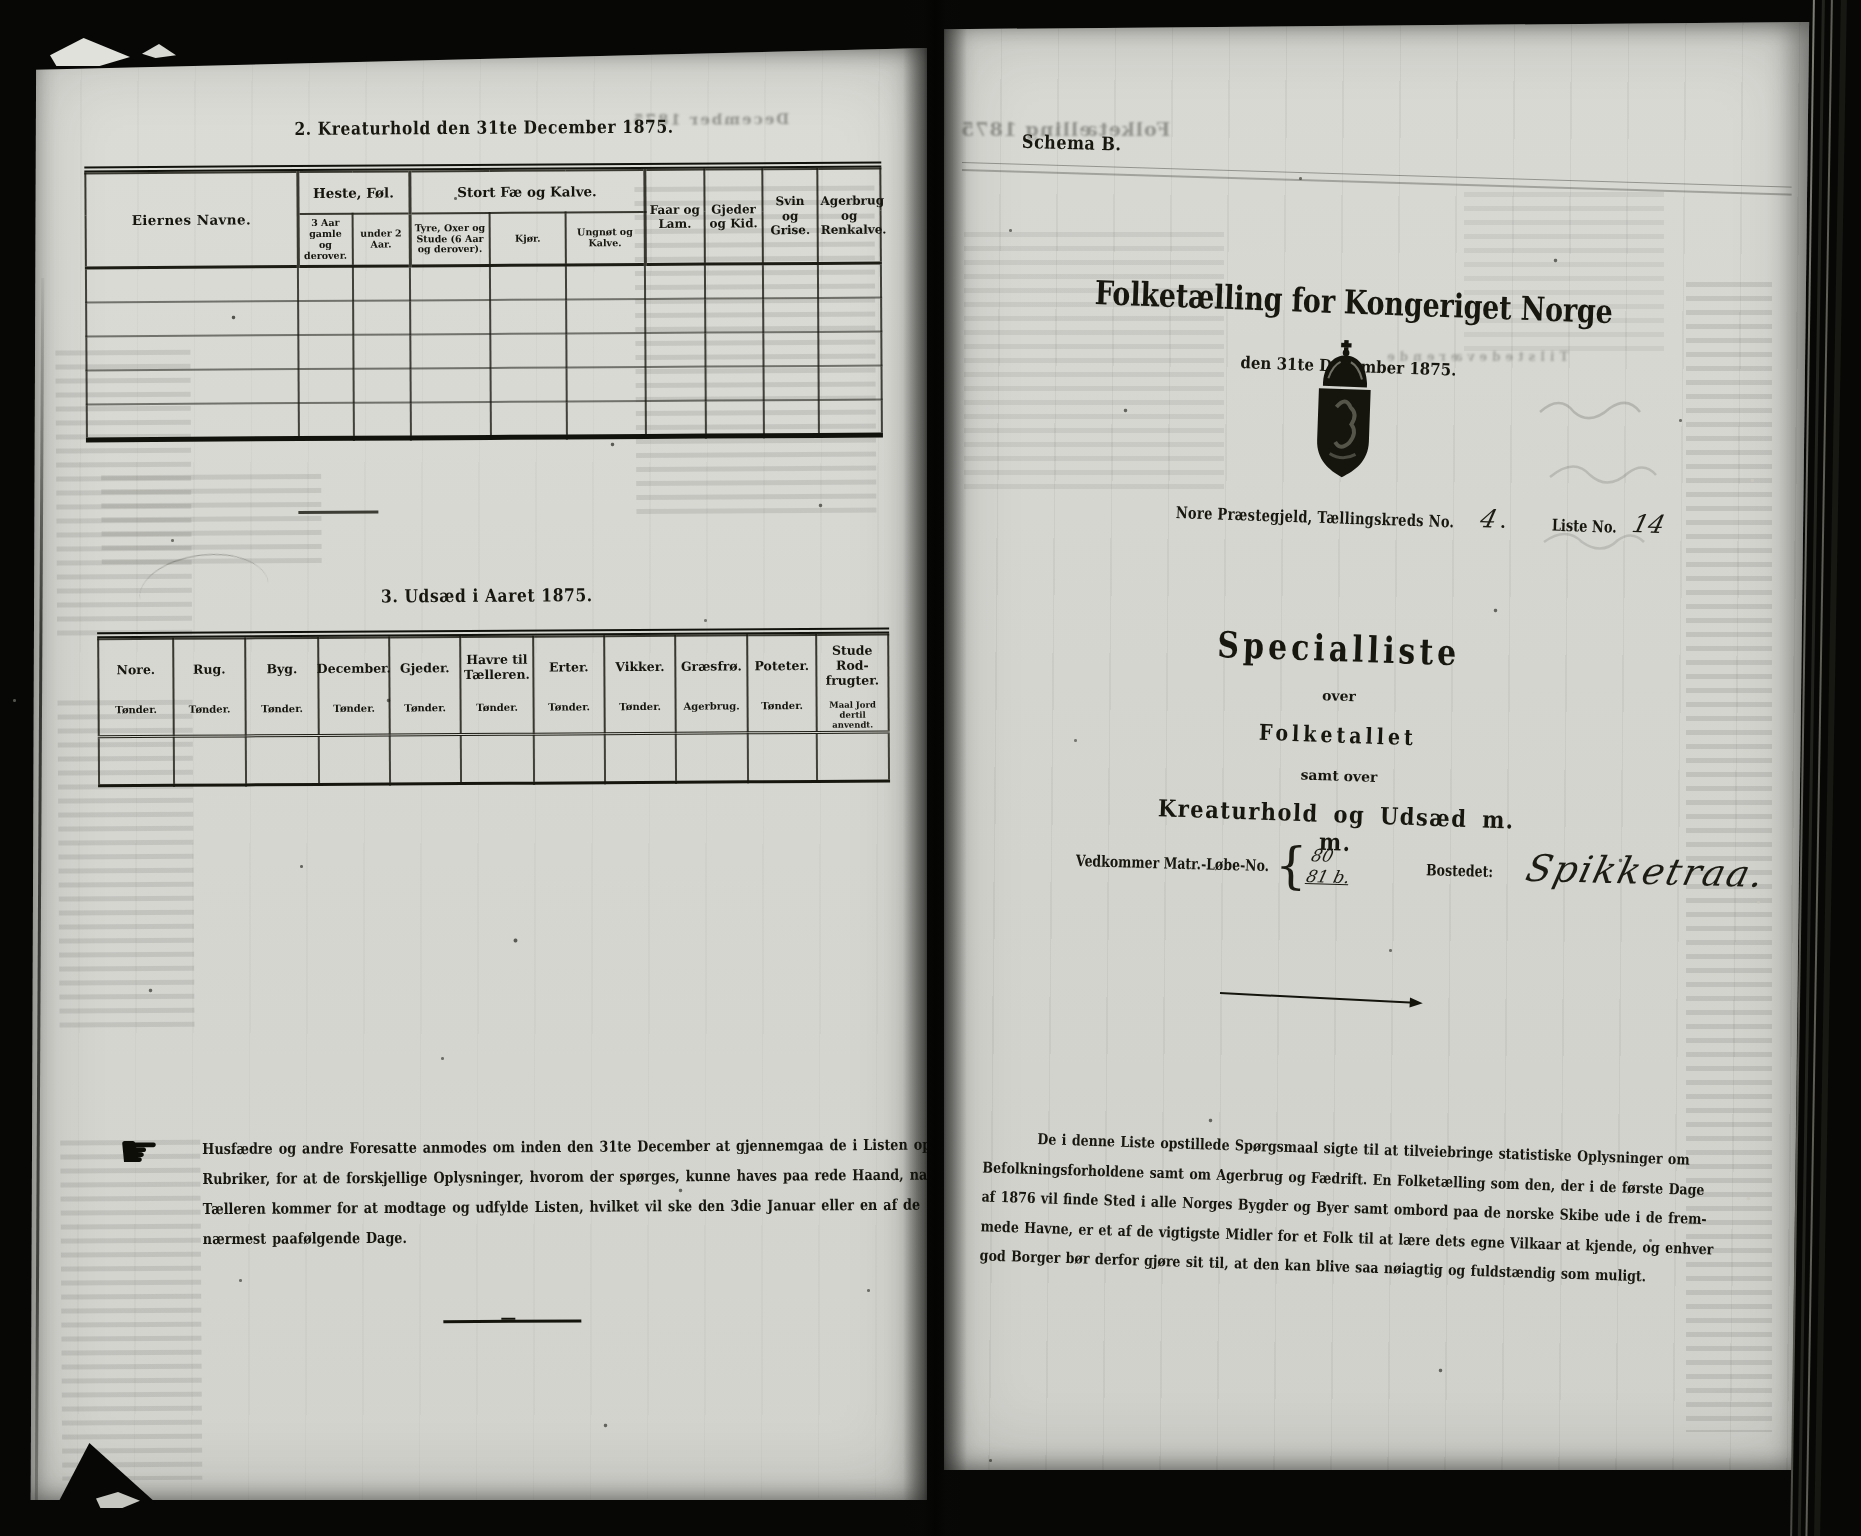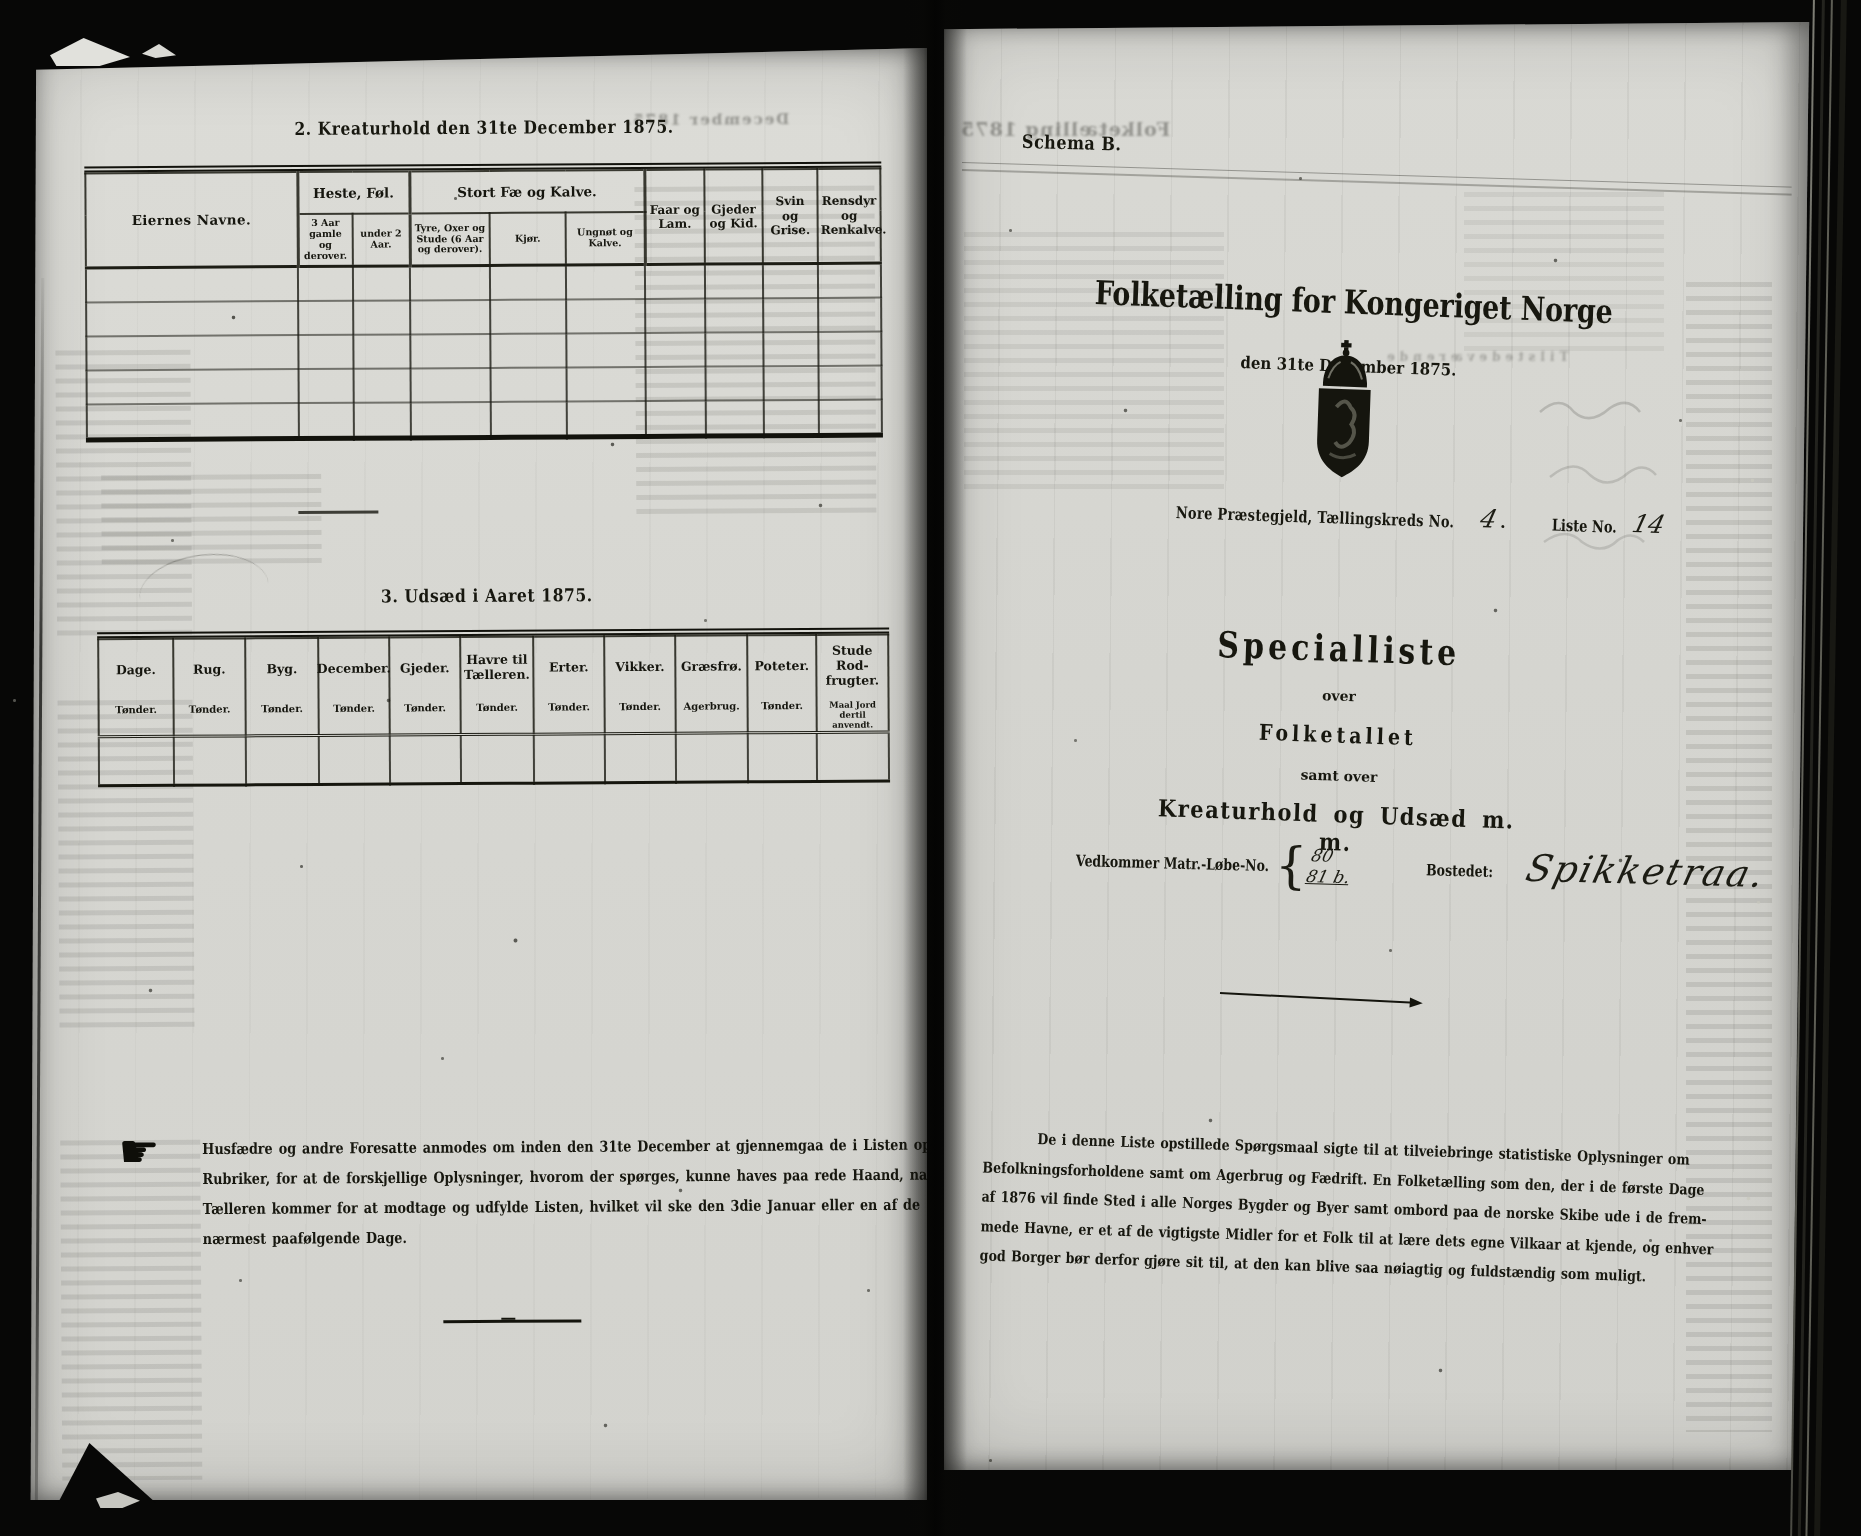--- a/index.html
+++ b/index.html
@@ -150,21 +150,21 @@
               <col style="width:63px">
         </colgroup>
         <thead>
           <tr>
             <th rowspan="2" class="names">Eiernes Navne.</th>
             <th colspan="2" class="grp b-l3">Heste, Føl.</th>
             <th colspan="3" class="grp b-l3">Stort Fæ og Kalve.</th>
             <th rowspan="2" class="single b-l3">Faar og Lam.</th>
             <th rowspan="2" class="single">Gjeder og Kid.</th>
             <th rowspan="2" class="single">Svin og Grise.</th>
-            <th rowspan="2" class="single">Rensdyr og Renkalve.</th>
+            <th rowspan="2" class="single">Agerbrug og Renkalve.</th>
           </tr>
           <tr>
             <th class="sub b-l3">3 Aar gamle og derover.</th>
             <th class="sub">under 2 Aar.</th>
             <th class="sub b-l3">Tyre, Oxer og Stude (6 Aar og derover).</th>
             <th class="sub">Kjør.</th>
             <th class="sub">Ungnøt og Kalve.</th>
           </tr>
         </thead>
         <tbody>
@@ -247,21 +247,21 @@
               <col style="width:73px">
               <col style="width:71px">
               <col style="width:71px">
           <col style="width:72px">
               <col style="width:69px">
               <col style="width:72px">
         </colgroup>
         <thead>
           <tr>
             <th>
-                  <span class="t3name">Dage.</span>
+                  <span class="t3name">Nore.</span>
                   <span class="t3unit">Tønder.</span>
                 </th>
             <th>
                   <span class="t3name">Rug.</span>
                   <span class="t3unit">Tønder.</span>
                 </th>
             <th>
                   <span class="t3name">Byg.</span>
                   <span class="t3unit">Tønder.</span>
                 </th>

